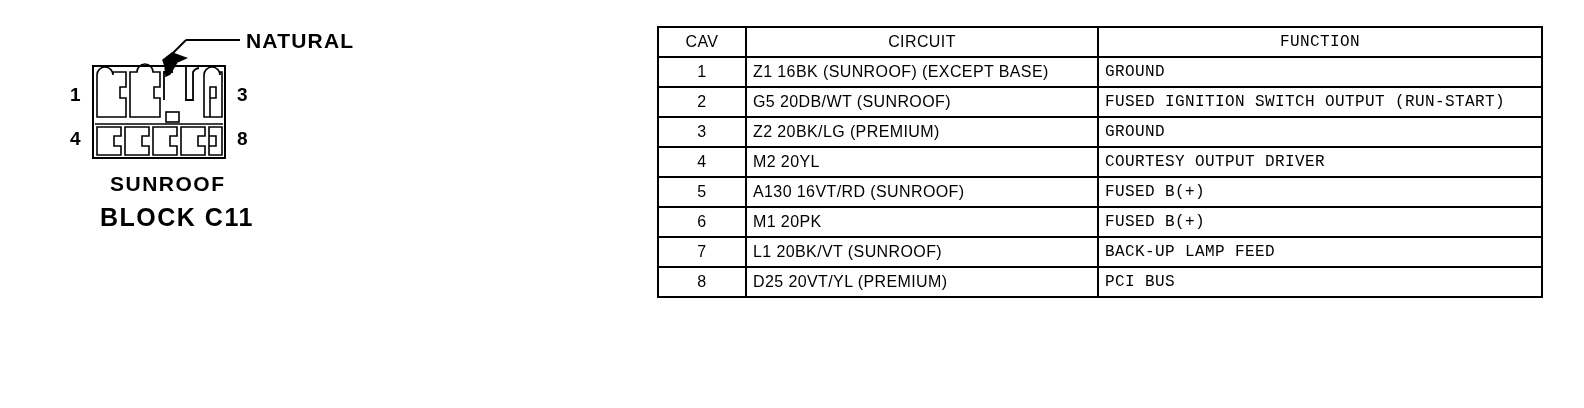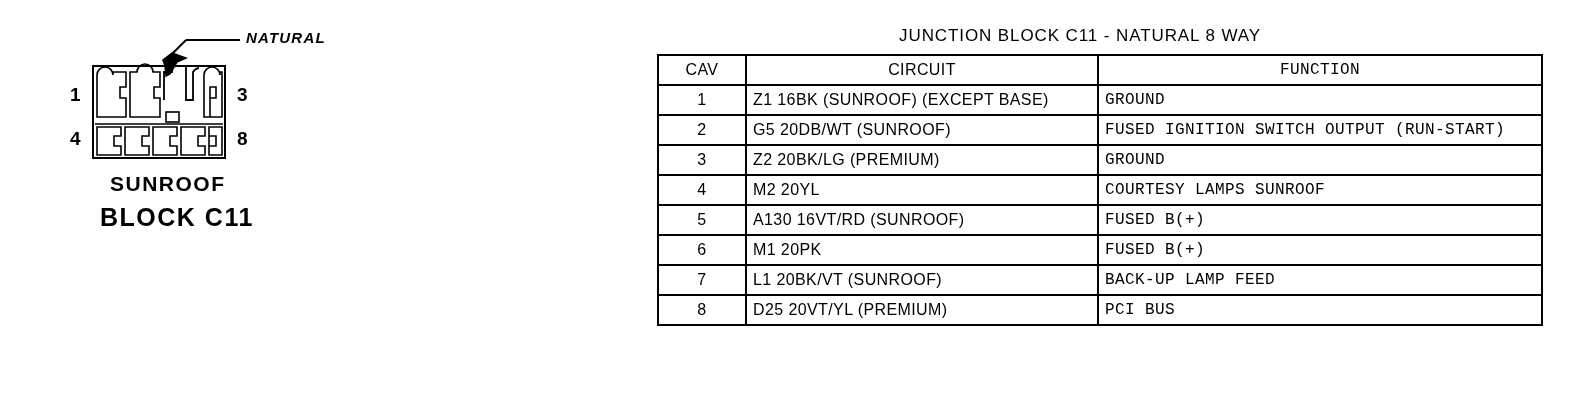--- a/index.html
+++ b/index.html
@@ -34,23 +34,22 @@
     position: absolute;
     font-family: "Liberation Sans", sans-serif;
     font-weight: 700;
     color: #000;
     white-space: nowrap;
     letter-spacing: 0.5px;
   }
   #natural-label {
     left: 246px;
     top: 29px;
-    font-size: 15px;
+    font-size: 21px;
     letter-spacing: 1.2px;
-    font-style: italic;
   }
   #pin-label-1 { left: 70px; top: 84px;  font-size: 19px; }
   #pin-label-4 { left: 70px; top: 128px; font-size: 19px; }
   #pin-label-3 { left: 237px; top: 84px;  font-size: 19px; }
   #pin-label-8 { left: 237px; top: 128px; font-size: 19px; }
 
   #caption-line-1 {
     left: 110px; top: 172px;
     font-size: 21px; letter-spacing: 1.5px;
   }
@@ -166,21 +165,20 @@
   <div class="fig-text" id="pin-label-4">4</div>
   <div class="fig-text" id="pin-label-3">3</div>
   <div class="fig-text" id="pin-label-8">8</div>
 
   <div class="fig-text" id="caption-line-1">SUNROOF</div>
   <div class="fig-text" id="caption-line-2">BLOCK C11</div>
 </div>
 
 <div id="table-region">
 
-  <div id="table-title">JUNCTION BLOCK C11 - NATURAL 8 WAY</div>
 
   <table id="cav-table">
     <thead>
       <tr>
         <th class="col-cav">CAV</th>
         <th class="col-circuit">CIRCUIT</th>
         <th class="col-function">FUNCTION</th>
       </tr>
     </thead>
     <tbody>
@@ -195,21 +193,21 @@
         <td class="col-function">FUSED IGNITION SWITCH OUTPUT (RUN-START)</td>
       </tr>
       <tr>
         <td class="col-cav">3</td>
         <td class="col-circuit">Z2 20BK/LG (PREMIUM)</td>
         <td class="col-function">GROUND</td>
       </tr>
       <tr>
         <td class="col-cav">4</td>
         <td class="col-circuit">M2 20YL</td>
-        <td class="col-function">COURTESY LAMPS SUNROOF</td>
+        <td class="col-function">COURTESY OUTPUT DRIVER</td>
       </tr>
       <tr>
         <td class="col-cav">5</td>
         <td class="col-circuit">A130 16VT/RD (SUNROOF)</td>
         <td class="col-function">FUSED B(+)</td>
       </tr>
       <tr>
         <td class="col-cav">6</td>
         <td class="col-circuit">M1 20PK</td>
         <td class="col-function">FUSED B(+)</td>

